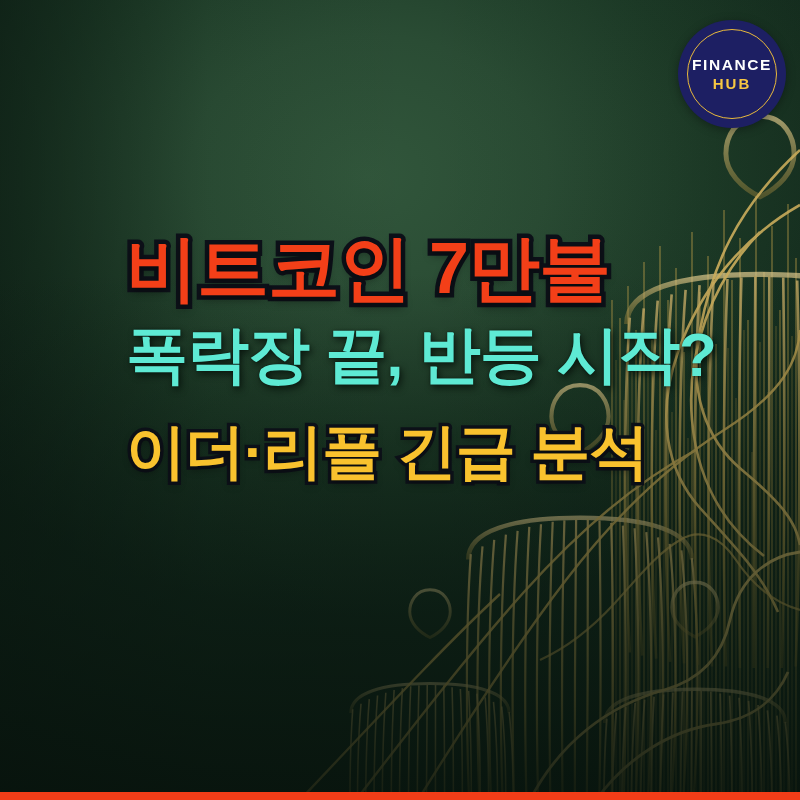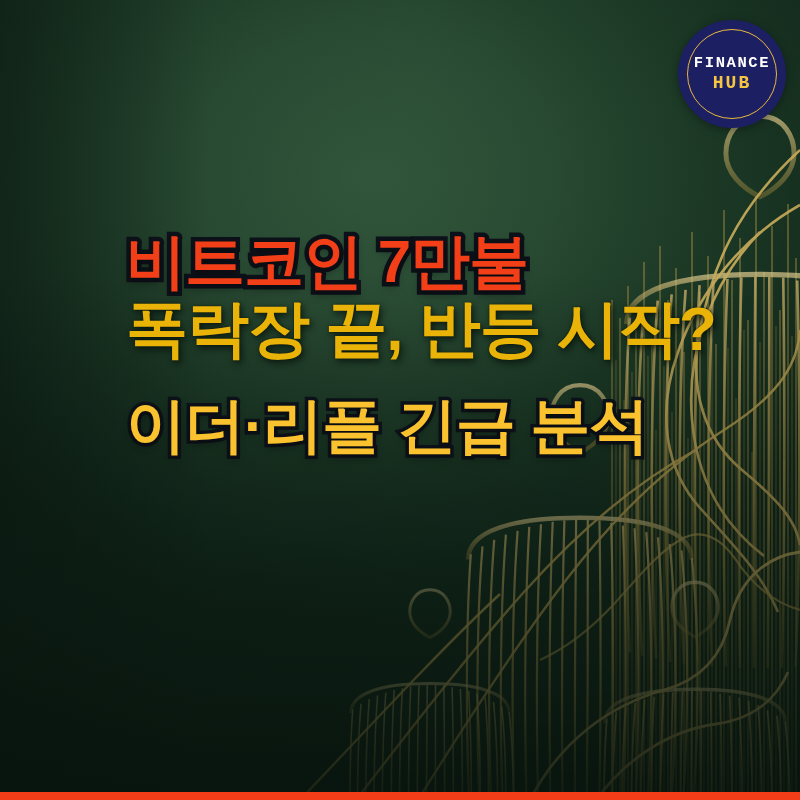--- a/index.html
+++ b/index.html
@@ -60,62 +60,61 @@
     border: 1.5px solid #e8b93c;
   }
   .logo-text {
     position: absolute;
     inset: 0;
     display: flex;
     flex-direction: column;
     align-items: center;
     justify-content: center;
     line-height: 1;
-    font-family: Liberation Mono, monospace;
   }
   .logo-line1 {
     color: #ffffff;
     font-size: 15.5px;
     font-weight: 700;
     letter-spacing: 1.6px;
     margin-bottom: 3px;
   }
   .logo-line2 {
     color: #f6c642;
-    font-size: 18px;
+    font-size: 15px;
     font-weight: 700;
     letter-spacing: 2.0px;
   }
 
   
   .headlines {
     position: absolute;
     left: 126px;
     top: 232px;
     width: 620px;
   }
   .line {
     margin: 0;
     white-space: nowrap;
     line-height: 1;
     font-weight: 800;
   }
   .line1 {
-    font-size: 60px;
+    font-size: 72px;
     color: #f33f18;
     letter-spacing: -1px;
     -webkit-text-stroke: 9px #0d1119;
     paint-order: stroke fill;
     text-shadow: 0 4px 10px rgba(0,0,0,0.45);
   }
   .line2 {
     font-size: 62px;
-    color: #eab308;
+    color: #5eead4;
     letter-spacing: -1px;
-    margin-top: 6px;
+    margin-top: 20px;
     text-shadow: 2px 3px 7px rgba(4,12,8,0.80), 0 0 2px rgba(4,12,8,0.6);
   }
   .line3 {
     font-size: 60px;
     color: #f9c22e;
     letter-spacing: -1px;
     margin-top: 36px;
     -webkit-text-stroke: 7px #0d1119;
     paint-order: stroke fill;
     text-shadow: 0 3px 8px rgba(0,0,0,0.45);

